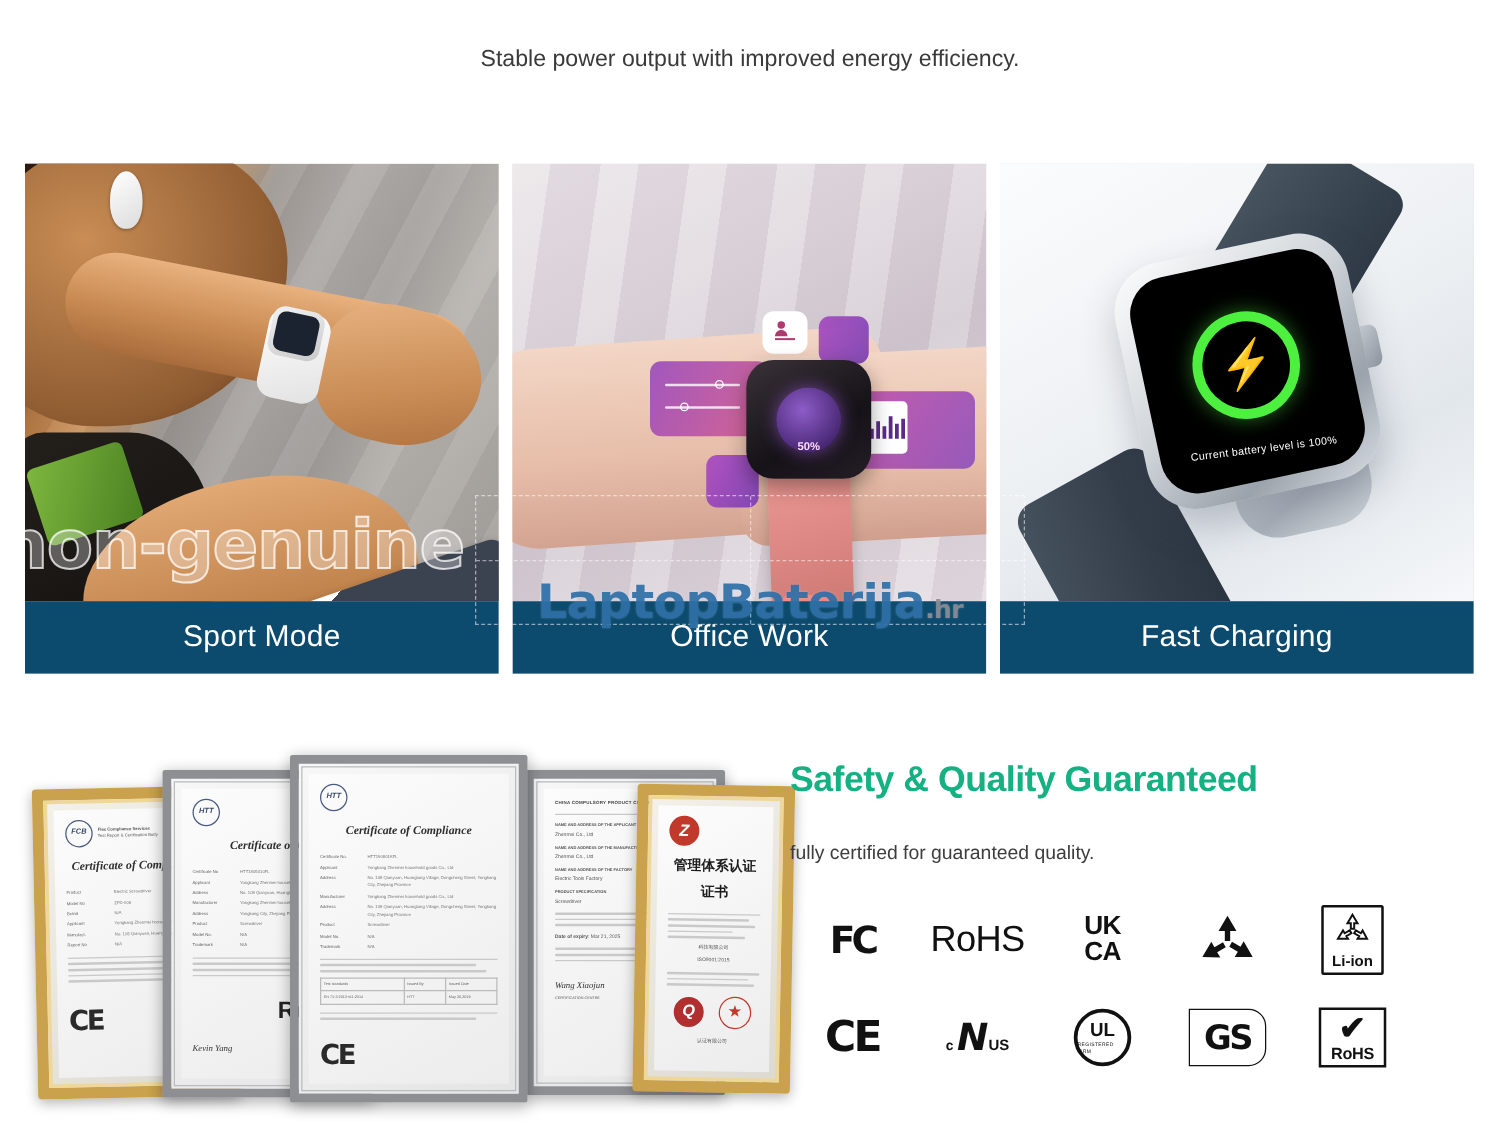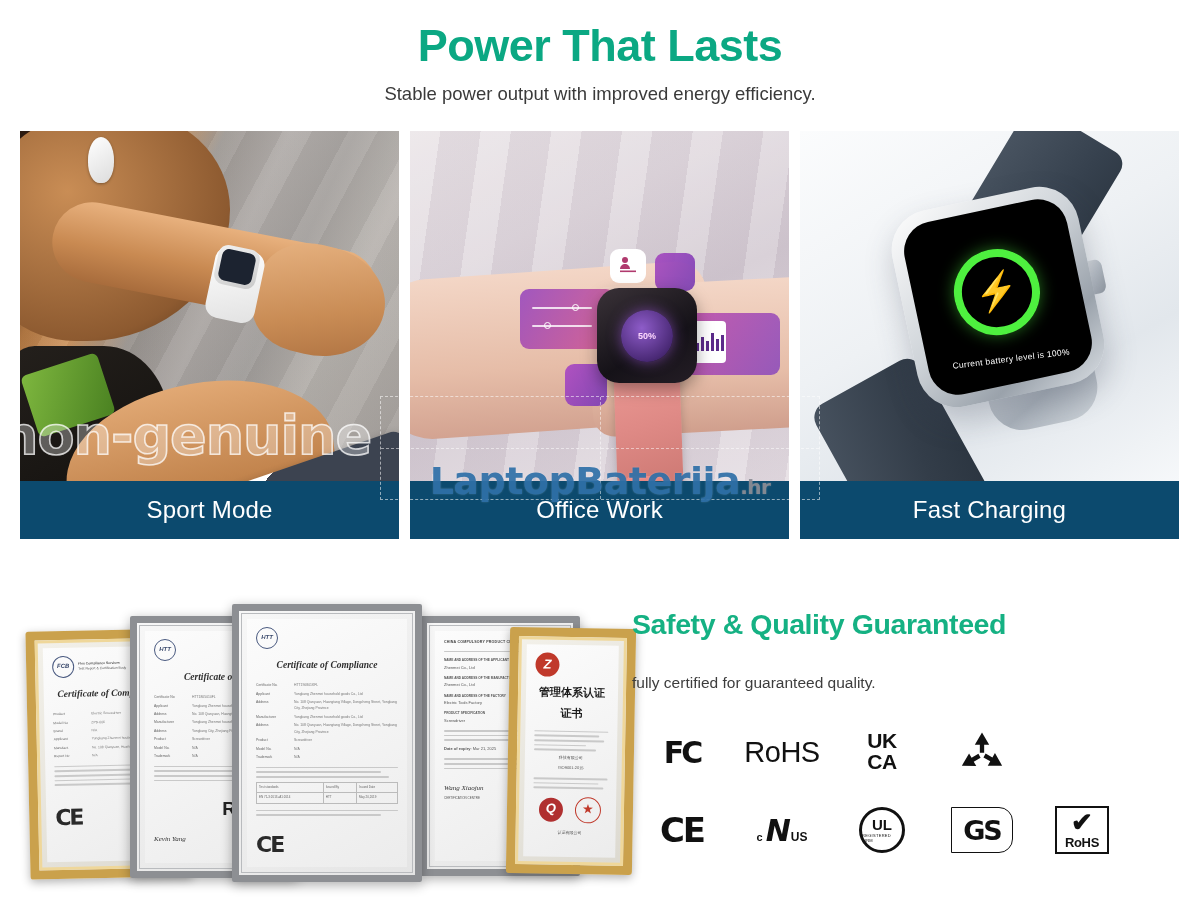--- a/index.html
+++ b/index.html
@@ -95,21 +95,21 @@
     background:linear-gradient(165deg,#f3a39d,#df8a86 55%,#c9756f);transform:rotate(-2deg);
     box-shadow:0 4px 10px rgba(0,0,0,.2);}
   .p2 .band2{position:absolute;left:216px;top:345px;width:44px;height:42px;border-radius:6px;
     background:linear-gradient(165deg,#ef8d88,#d0716b);}
   .p2 .face{position:absolute;left:187px;top:157px;width:100px;height:95px;border-radius:22px;
     background:linear-gradient(150deg,#3a3238,#151218 60%,#241d25);
     box-shadow:0 6px 16px rgba(0,0,0,.35);}
   .p2 .dial{position:absolute;left:24px;top:22px;width:52px;height:52px;border-radius:50%;
     background:radial-gradient(circle at 40% 35%,#8e5cc9,#4b2a77 70%,#2b1845);
     box-shadow:0 0 14px rgba(160,90,220,.6);
-    display:flex;align-items:center;justify-content:center;}
+    display:flex;align-items:flex-end;justify-content:center;}
   .p2 .dial span{font-size:9px;color:#ffd9ff;font-weight:bold;}
   .p2 .ui{position:absolute;border-radius:9px;}
   .p2 .ui.left{left:110px;top:158px;width:95px;height:60px;
     background:linear-gradient(120deg,rgba(150,70,190,.88),rgba(210,80,140,.82));}
   .p2 .ui.right{left:270px;top:182px;width:100px;height:62px;
     background:linear-gradient(120deg,rgba(190,70,170,.85),rgba(130,65,190,.8));}
   .p2 .ui.top{left:200px;top:118px;width:36px;height:34px;background:#fff;}
   .p2 .ui.top2{left:245px;top:122px;width:40px;height:38px;
     background:linear-gradient(120deg,rgba(165,70,190,.9),rgba(120,60,180,.9));}
   .p2 .ui.bot{left:155px;top:233px;width:42px;height:42px;
@@ -261,21 +261,20 @@
   .gs-box{width:62px;height:46px;border:1.4px solid #111;border-radius:0 14px 14px 0;
     display:flex;align-items:center;justify-content:center;font-size:27px;font-weight:bold;
     letter-spacing:-2px;font-family:"DejaVu Sans",sans-serif;}
 </style>
 </head>
 <body>
 
 <div class="page">
 
   <div class="hero">
-    <div class="hero-title">Power That Lasts</div>
     <div class="hero-sub">Stable power output with improved energy efficiency.</div>
   </div>
 
   <div class="cards">
 
     <div class="card">
       <div class="photo">
         <div class="p1">
           <div class="ground"></div>
           <div class="hair"></div>
@@ -619,20 +618,30 @@
             <span>CA</span>
           </span>
         </div>
         <div class="badge">
           <svg width="46" height="42" viewBox="0 0 64 58">
             <path d="M32 2 L42 19 L35 19 L35 30 L29 30 L29 19 L22 19 Z" fill="#111"></path>
             <path d="M4 48 L14 31 L17.5 37 L27 31.5 L30 37 L20.5 42.5 L24 48.5 Z" fill="#111"></path>
             <path d="M60 48 L40 48 L43.5 42 L34 36.5 L37 31 L46.5 36.5 L50 30.5 Z" fill="#111"></path>
           </svg>
         </div>
+        <div class="badge">
+          <div class="b-liion">
+            <svg width="30" height="26" viewBox="0 0 64 58">
+              <path d="M32 4 L41 19 L35 19 L35 29 L29 29 L29 19 L23 19 Z" fill="none" stroke="#111" stroke-width="3.5"></path>
+              <path d="M6 47 L15 32 L18 37 L27 32 L30 37 L21 42 L24 47 Z" fill="none" stroke="#111" stroke-width="3.5"></path>
+              <path d="M58 47 L41 47 L44 42 L35 37 L38 32 L47 37 L50 32 Z" fill="none" stroke="#111" stroke-width="3.5"></path>
+            </svg>
+            <div class="t">Li-ion</div>
+          </div>
+        </div>
       </div>
 
       <div class="badge-row">
         <div class="badge">
           <span class="b-ce">CE</span>
         </div>
         <div class="badge">
           <span class="b-cul">
             <span class="c">c</span>
             <span class="n">N</span>

